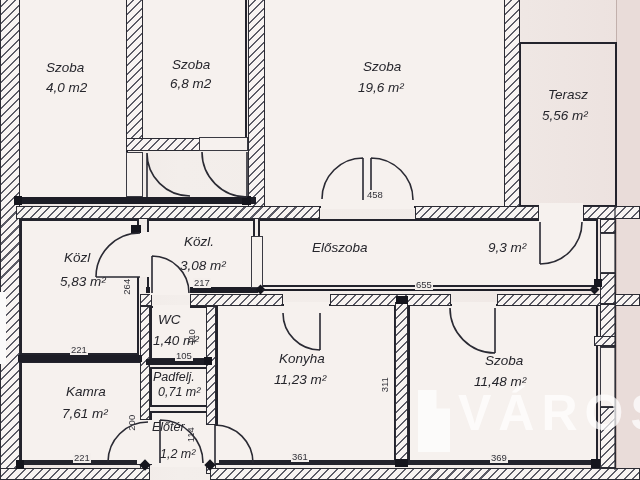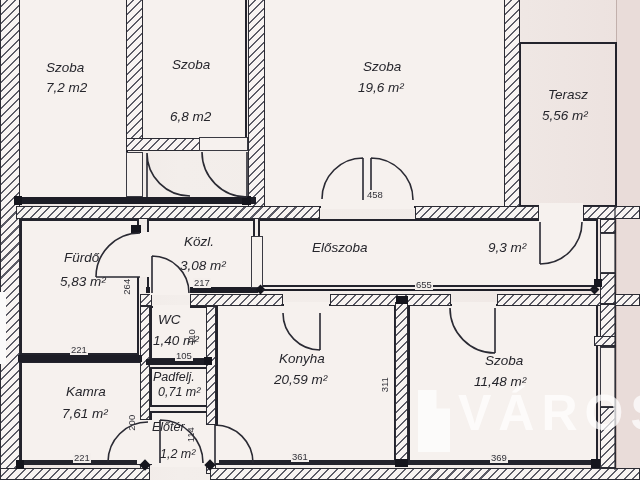--- a/index.html
+++ b/index.html
@@ -140,43 +140,43 @@
   <div class="dim" style="left:164px;top:351px;margin-left:11px;">105</div>
   <div class="dimv" style="left:184px;top:332px;">110</div>
   <div class="dimv" style="left:124px;top:418px;">200</div>
   <div class="dimv" style="left:183px;top:430px;">114</div>
   <div class="dim" style="left:73px;top:453px;">221</div>
   <div class="dim" style="left:291px;top:452px;">361</div>
   <div class="dimv" style="left:377px;top:380px;">311</div>
   <div class="dim" style="left:490px;top:453px;">369</div>
 
   <div class="rlabel" style="left:46px;top:60px;">Szoba</div>
-  <div class="rlabel" style="left:46px;top:80px;">7,2 m2</div>
+  <div class="rlabel" style="left:46px;top:80px;">4,0 m2</div>
   <div class="rlabel" style="left:172px;top:57px;">Szoba</div>
-  <div class="rlabel" style="left:170px;top:76px;margin-top:33px;">6,8 m2</div>
+  <div class="rlabel" style="left:170px;top:76px;">6,8 m2</div>
   <div class="rlabel" style="left:363px;top:59px;">Szoba</div>
   <div class="rlabel" style="left:358px;top:80px;">19,6 m²</div>
   <div class="rlabel" style="left:548px;top:87px;">Terasz</div>
   <div class="rlabel" style="left:542px;top:108px;">5,56 m²</div>
-  <div class="rlabel" style="left:64px;top:250px;">Fürdő</div>
+  <div class="rlabel" style="left:64px;top:250px;">Közl</div>
   <div class="rlabel" style="left:60px;top:274px;">5,83 m²</div>
   <div class="rlabel" style="left:184px;top:234px;">Közl.</div>
   <div class="rlabel" style="left:180px;top:258px;">3,08 m²</div>
   <div class="rlabel" style="left:312px;top:240px;">Előszoba</div>
   <div class="rlabel" style="left:488px;top:240px;">9,3 m²</div>
   <div class="rlabel" style="left:158px;top:312px;">WC</div>
   <div class="rlabel" style="left:153px;top:333px;">1,40 m²</div>
   <div class="rlabel" style="left:66px;top:384px;">Kamra</div>
   <div class="rlabel" style="left:62px;top:406px;">7,61 m²</div>
   <div class="rlabel small" style="left:153px;top:370px;">Padfelj.</div>
   <div class="rlabel small" style="left:158px;top:385px;">0,71 m²</div>
   <div class="rlabel small" style="left:152px;top:420px;">Előtér</div>
   <div class="rlabel small" style="left:160px;top:447px;">1,2 m²</div>
   <div class="rlabel" style="left:279px;top:351px;">Konyha</div>
-  <div class="rlabel" style="left:274px;top:372px;">20,59 m²</div>
+  <div class="rlabel" style="left:274px;top:372px;">11,23 m²</div>
   <div class="rlabel" style="left:485px;top:353px;">Szoba</div>
   <div class="rlabel" style="left:474px;top:374px;">11,48 m²</div>
 
   <div class="wm" style="left:418px;top:388px;display:flex;align-items:flex-start;">
     <div class="wm-logo" style="margin-top:2px;"></div>
     <div class="wm-text" style="margin-left:8px;">VÁROS</div>
   </div>
 
 </div>
 

